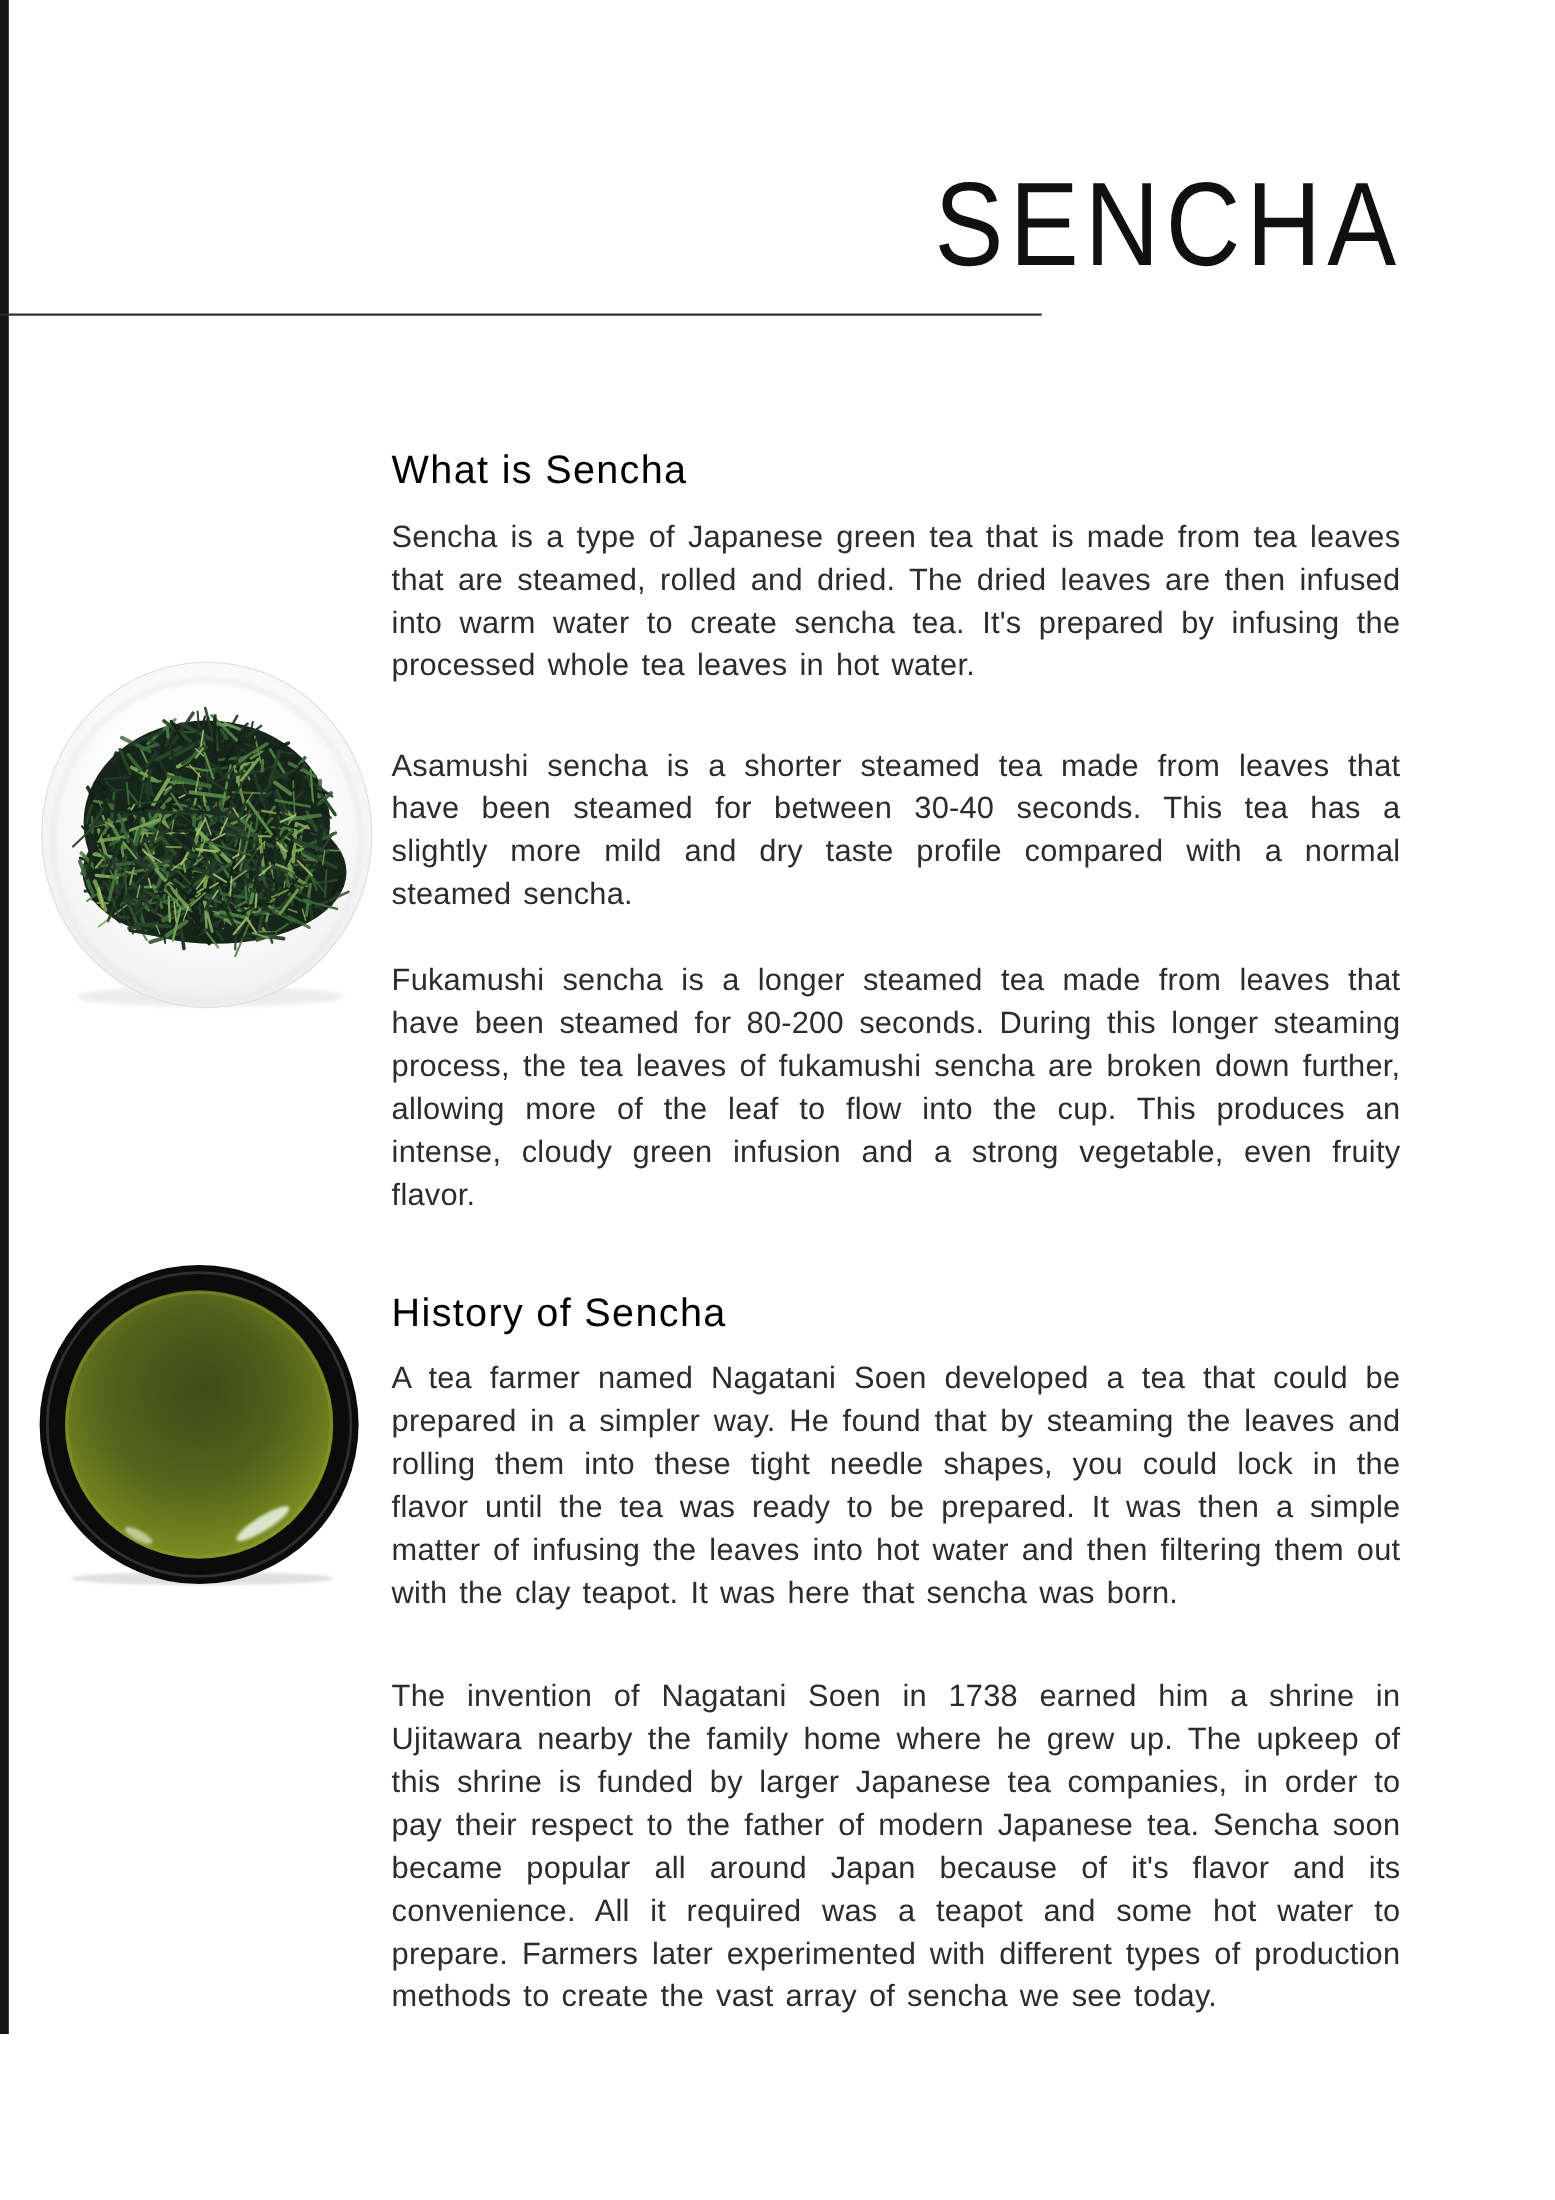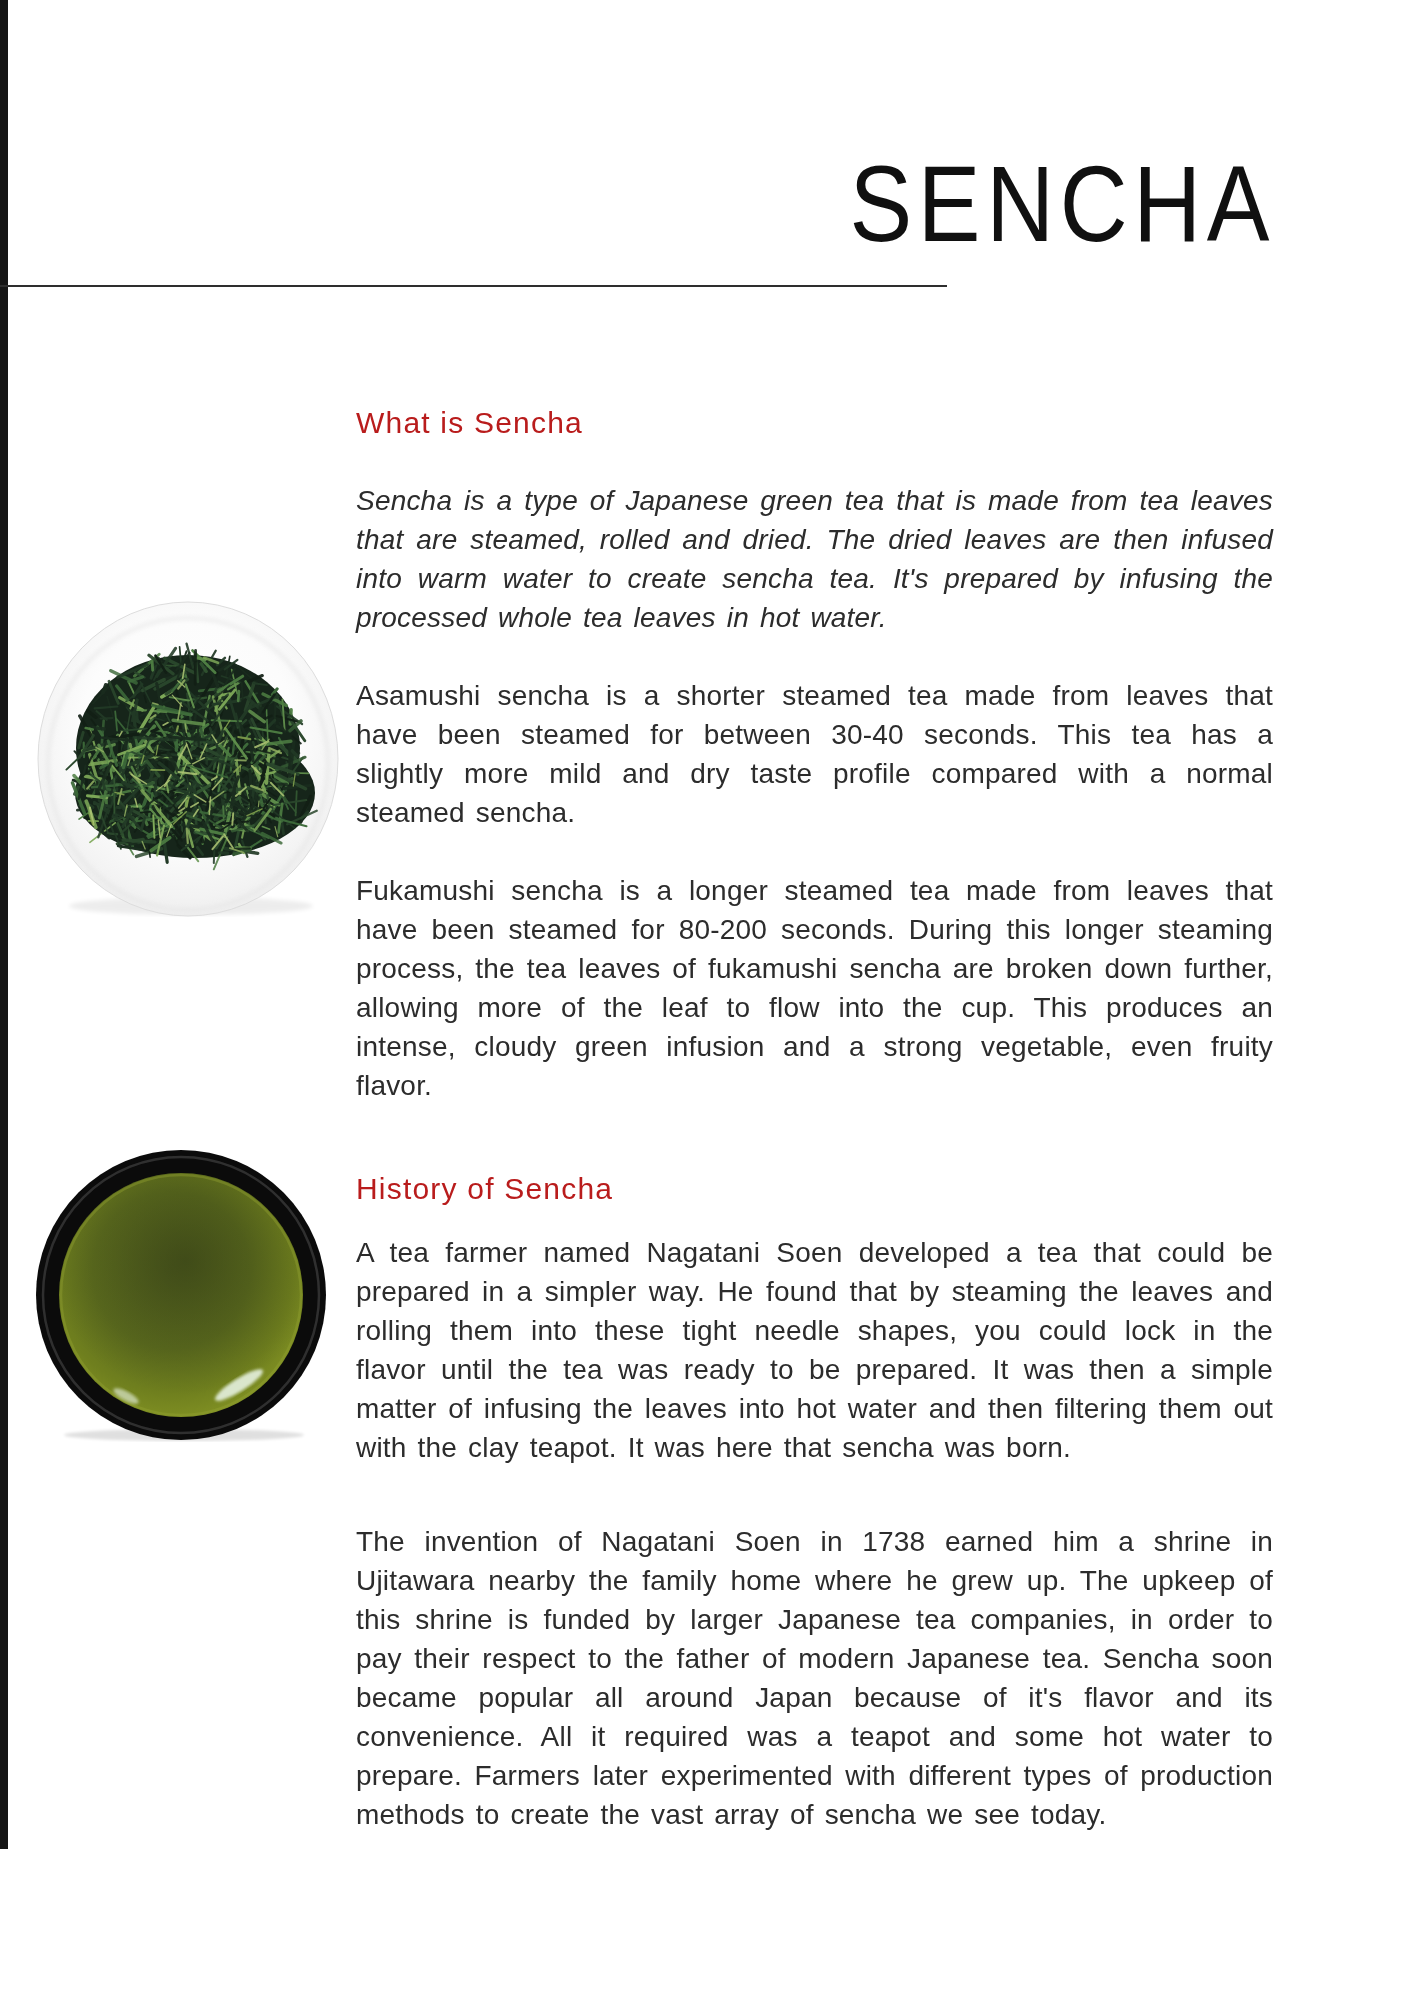--- a/index.html
+++ b/index.html
@@ -10,30 +10,30 @@
   .accent-bar{position:absolute;left:0;top:0;width:8px;height:2000px;background:#151515;}
   .doc-title{
     position:absolute;top:150px;right:139px;margin:0;
     font-size:108px;font-weight:200;line-height:1;letter-spacing:0.06em;
     color:#101010;white-space:nowrap;
     transform:scaleX(0.87);transform-origin:100% 50%;
   }
   .title-rule{position:absolute;left:0;top:285px;width:947px;height:2px;background:#2e2e2e;}
   .sec-heading{
     position:absolute;left:356px;margin:0;width:917px;
-    font-size:30px;font-weight:400;letter-spacing:1.2px;color:#b91c1c;
+    font-size:36px;font-weight:400;letter-spacing:1.2px;color:#000000;
   }
   .sec-heading.h-what{top:406px;}
   .sec-heading.h-history{top:1172px;}
   .body-par{
     position:absolute;left:356px;width:917px;margin:0;
     font-size:28px;line-height:39px;color:#2c2c2c;
     text-align:justify;letter-spacing:0.2px;word-spacing:3px;
   }
-  .p1{top:481px;font-style:italic;}
+  .p1{top:468px;}
   .p2{top:676px;}
   .p3{top:871px;}
   .p4{top:1233px;}
   .p5{top:1506px;margin-top:16px;}
   .fig{position:absolute;}
   .fig-leaves{left:33px;top:598px;width:310px;height:322px;}
   .fig-cup{left:34px;top:1148px;width:294px;height:294px;}
   .page-number{
     position:absolute;left:1300px;top:1912px;margin:4px;
     font-size:25px;letter-spacing:1px;color:#3a3a3a;

